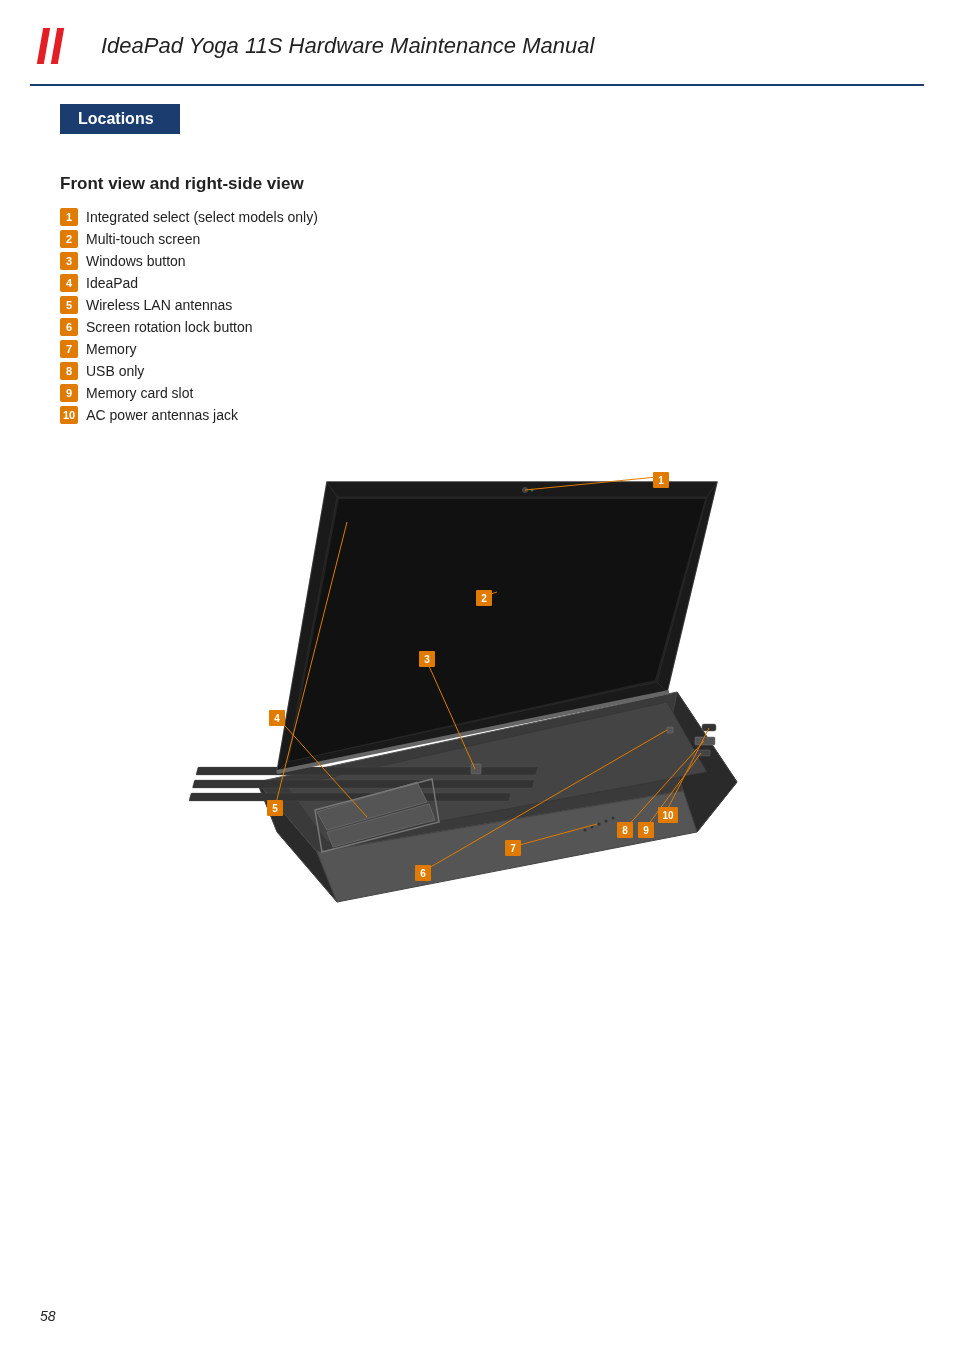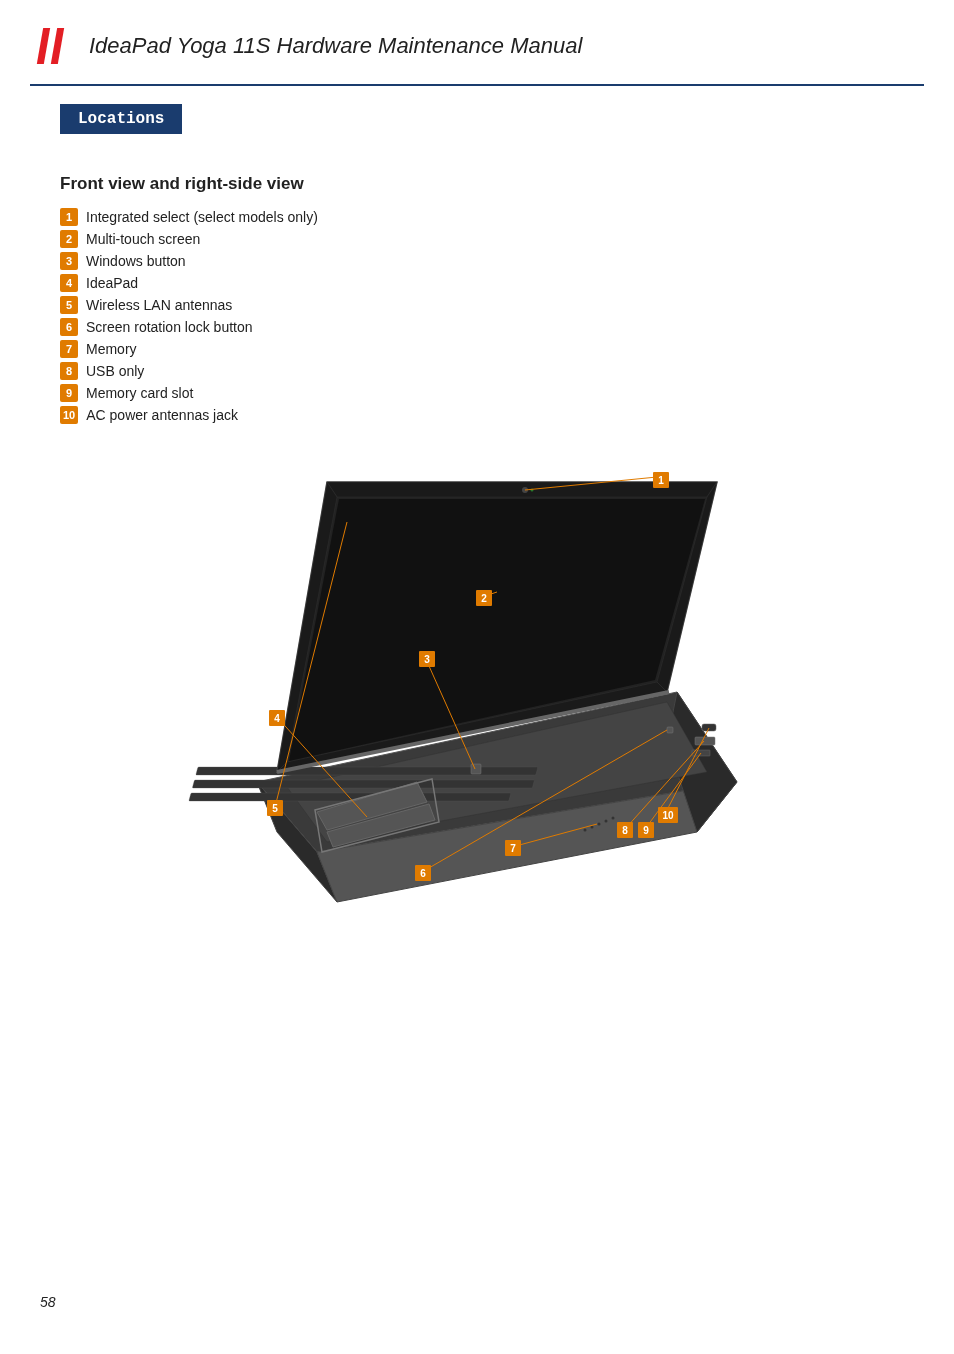--- a/index.html
+++ b/index.html
@@ -11,21 +11,21 @@
       font-size: 14px;
       color: #222;
       position: relative;
     }
 
     
     .header {
       padding: 28px 40px 20px 40px;
       display: flex;
       align-items: center;
-      gap: 20px;
+      gap: 32px;
       border-bottom: none;
     }
     .header-logo {
       display: flex;
       gap: 3px;
       align-items: flex-end;
     }
     .logo-bar {
       width: 7px;
       height: 36px;
@@ -50,21 +50,20 @@
     
     .locations-header {
       background: #1a3c6e;
       color: #fff;
       font-weight: bold;
       font-size: 16px;
       padding: 6px 18px;
       margin: 18px 30px 0 30px;
       display: inline-block;
       min-width: 120px;
-      font-family: Liberation Mono, monospace;
     }
 
     .content {
       padding: 20px 60px 0 60px;
     }
 
     .subsection-title {
       font-size: 17px;
       font-weight: bold;
       margin-bottom: 14px;
@@ -110,21 +109,21 @@
       position: absolute;
       top: 0;
       left: 0;
       width: 100%;
       height: 100%;
     }
 
     
     .page-number {
       position: absolute;
-      bottom: 44px;
+      bottom: 30px;
       left: 40px;
       font-style: italic;
       font-size: 14px;
       text-align: right;
     }
   </style>
 </head>
 <body>
 
 <div class="header">

